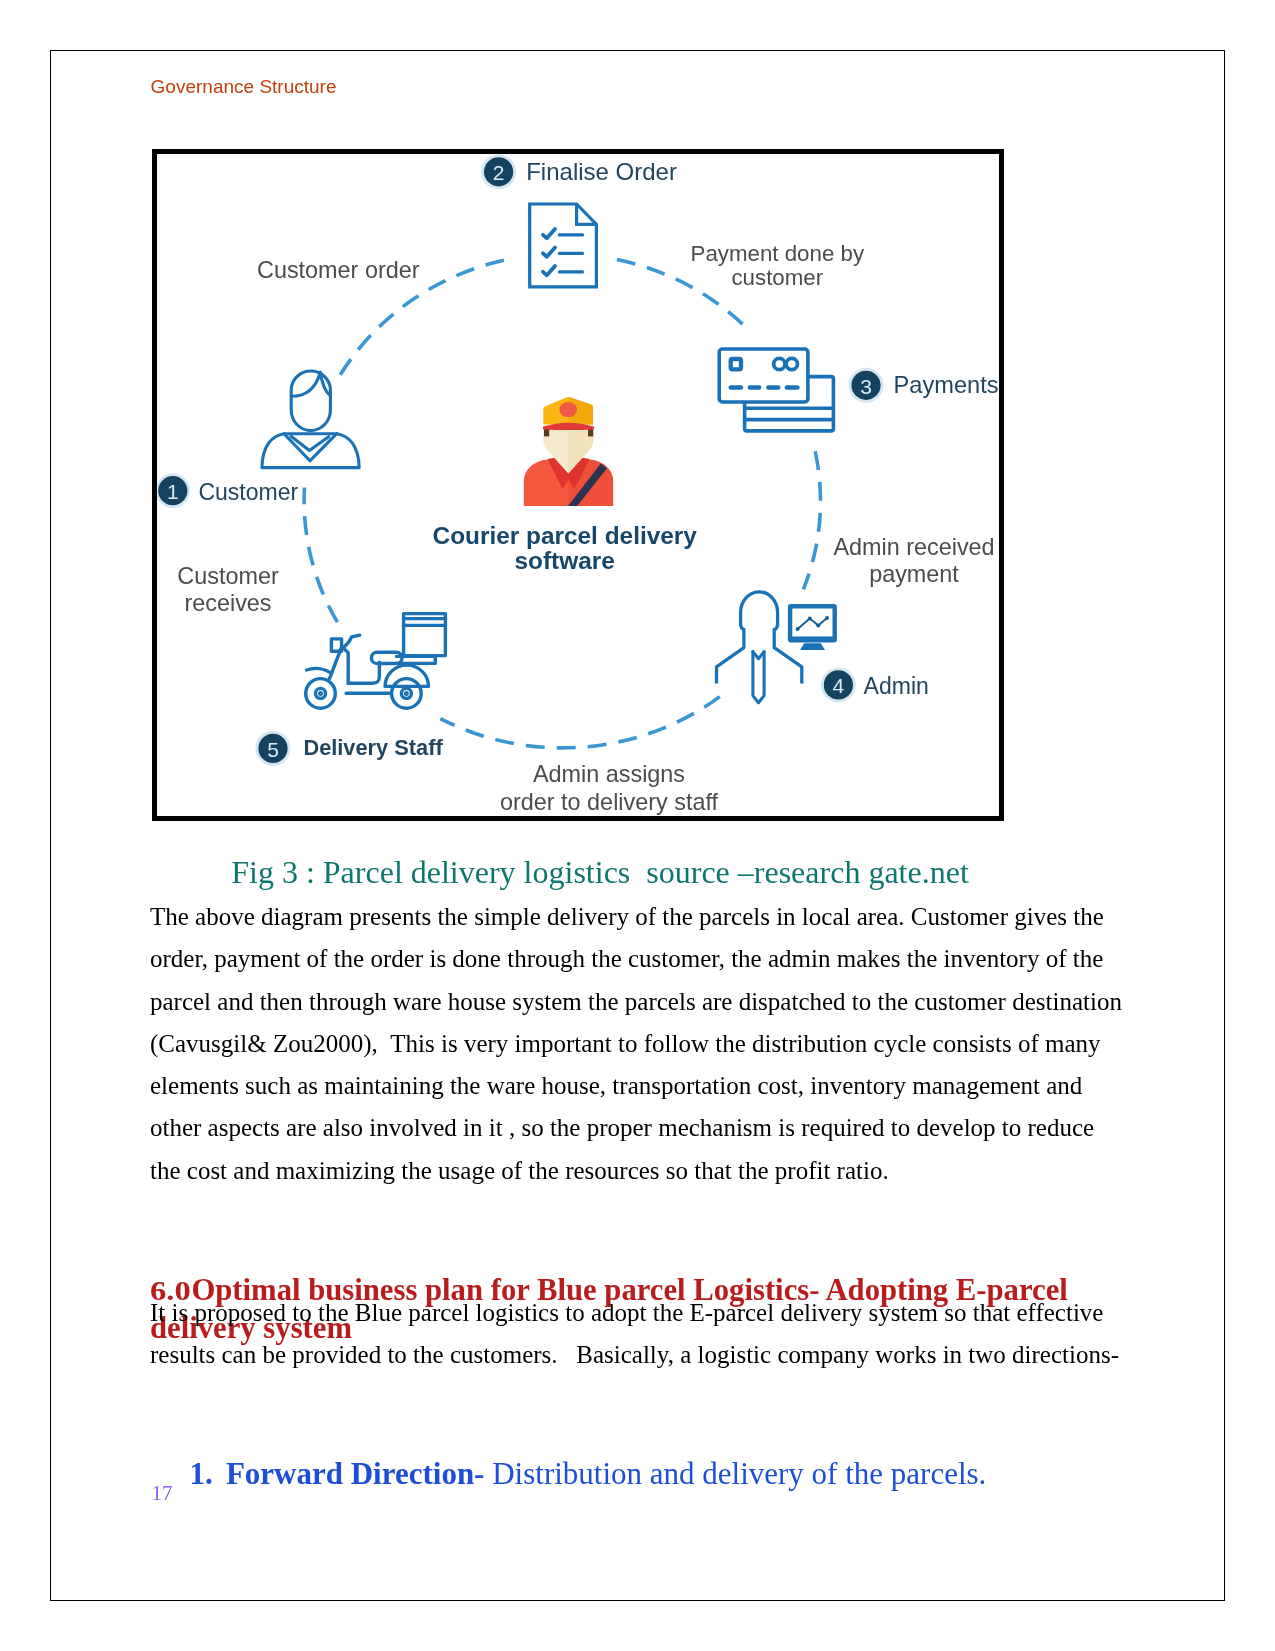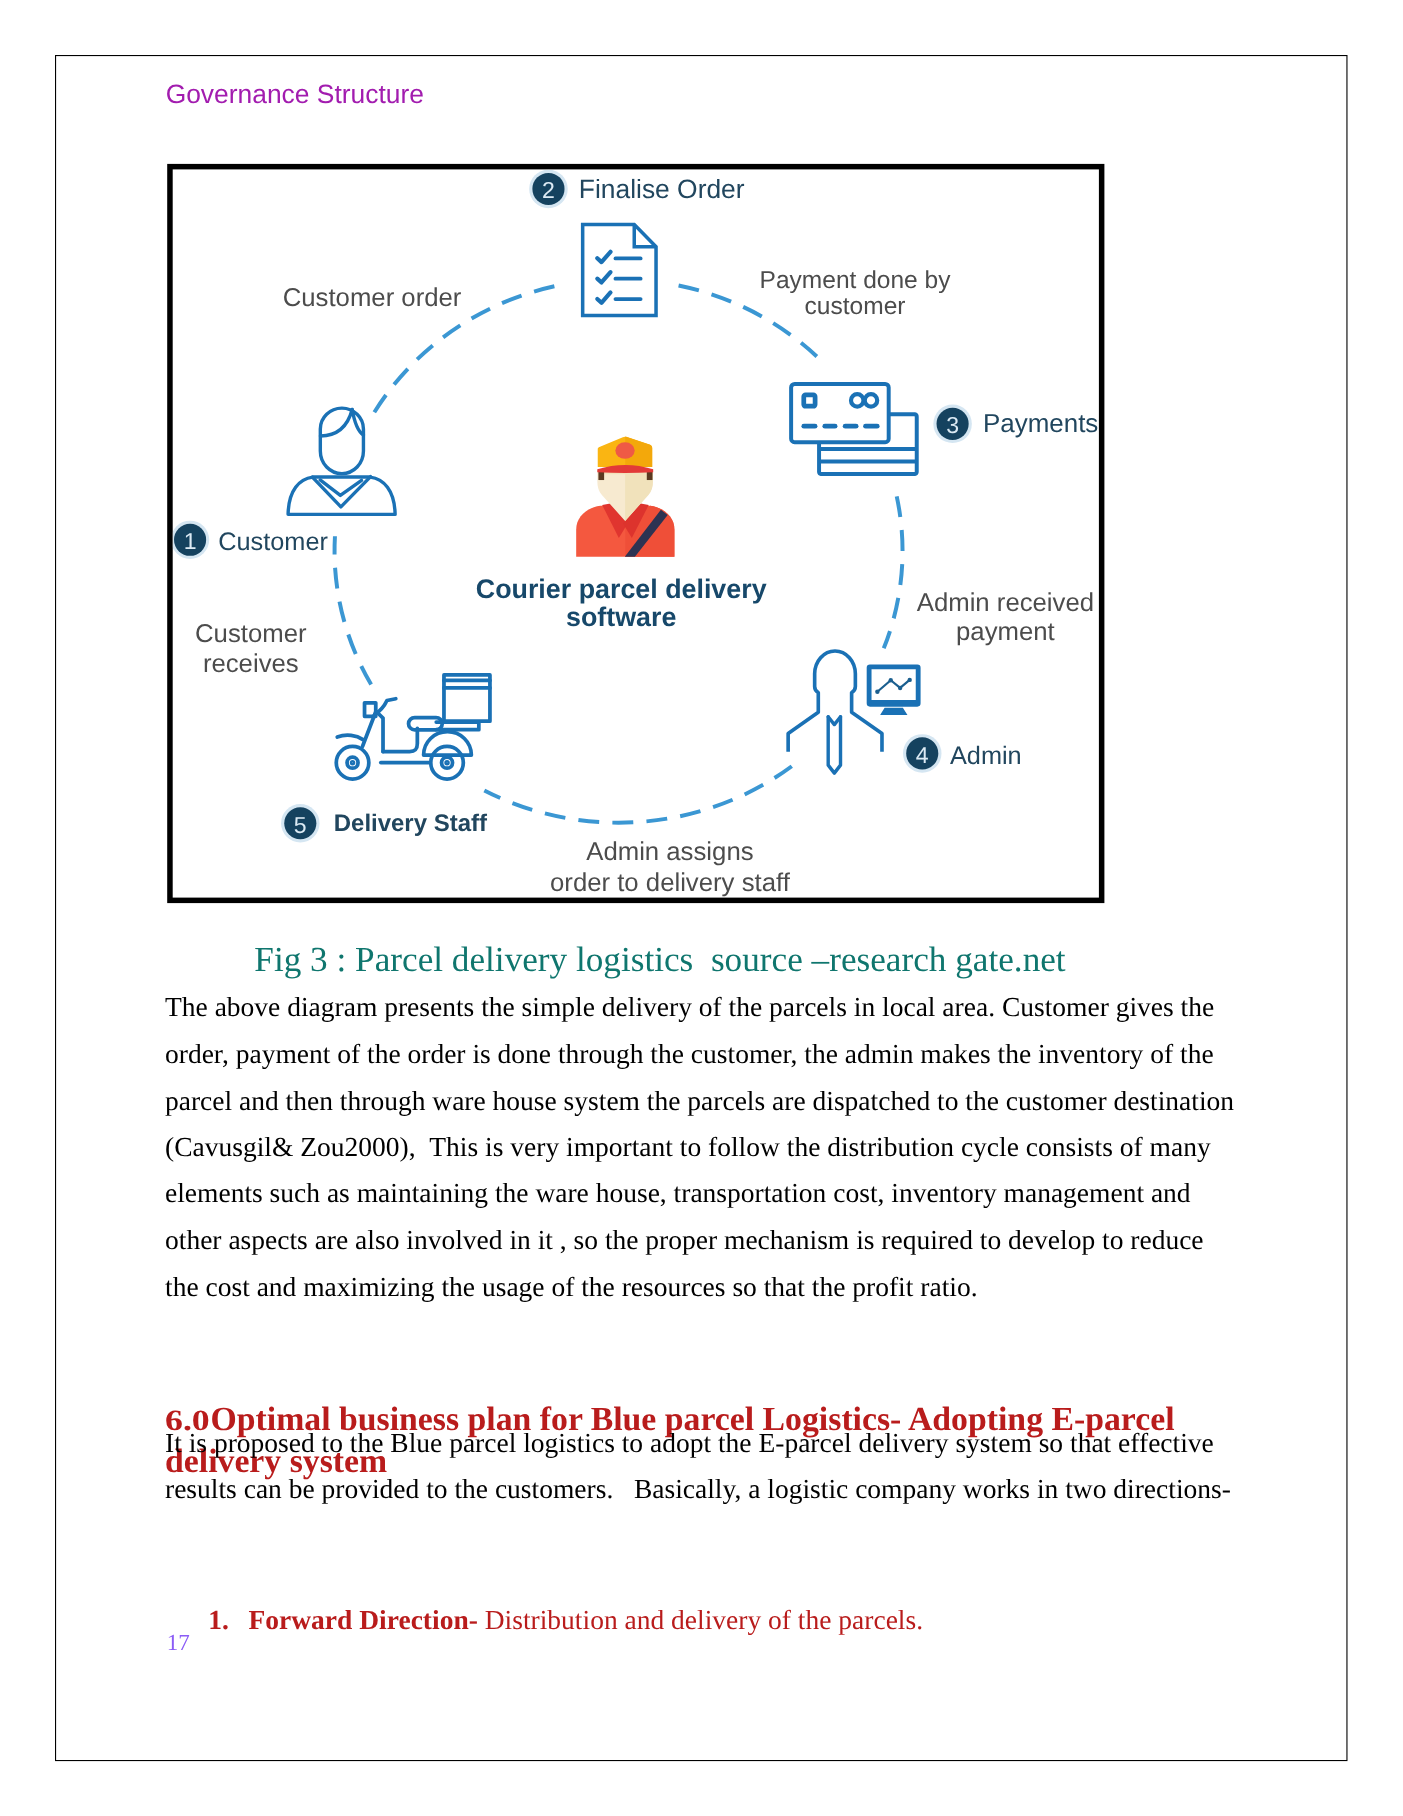--- a/index.html
+++ b/index.html
@@ -7,22 +7,22 @@
   html,body { width:1275px; height:1651px; background:#ffffff; }
   body { font-family:"Liberation Serif", serif; color:#000; -webkit-font-smoothing:antialiased; }
 
   .page-border {
     position:absolute; left:50px; top:50px; width:1175px; height:1551px;
     border:1px solid #000;
   }
 
   .page-header {
     position:absolute; left:150.6px; top:74px;
-    font-family:"Liberation Sans", sans-serif; font-size:24px; line-height:26px;
-    color:#a21caf;
+    font-family:"Liberation Sans", sans-serif; font-size:19px; line-height:26px;
+    color:#c2410c;
   }
 
   .figure-frame {
     position:absolute; left:152px; top:149px; width:852px; height:672px;
     border:5px solid #000; background:#ffffff; overflow:hidden;
   }
   .figure-inner { position:absolute; left:0; top:0; width:842px; height:662px; }
 
   .figure-caption {
     position:absolute; left:152px; top:856px; width:896px;
@@ -37,21 +37,21 @@
   #para1 { top:896px; }
   #heading6 {
     position:absolute; left:150px; top:1272px; width:930px;
     font-family:"Liberation Serif", serif; font-weight:bold;
     font-size:30.7px; line-height:37.2px; color:#b91c1c;
   }
   #heading6 .num { font-size:26.7px; display:inline-block; transform:scaleX(1.22); transform-origin:left center; width:41.4px; }
   #para2 { top:1292px; }
   #listitem1 {
     position:absolute; left:189.4px; top:1453px; width:940px;
-    font-size:25px; line-height:42.3px; color:#b91c1c; white-space:nowrap;
+    font-size:31px; line-height:42.3px; color:#1d4ed8; white-space:nowrap;
   }
   #listitem1 .ord { display:inline-block; width:36.5px; font-weight:bold; }
   #listitem1 b { font-weight:bold; }
   .page-number {
     position:absolute; left:151.6px; top:1480px;
     font-size:21px; line-height:26px; color:#8b5cf6;
   }
   svg { display:block; }
 </style>
 </head>

